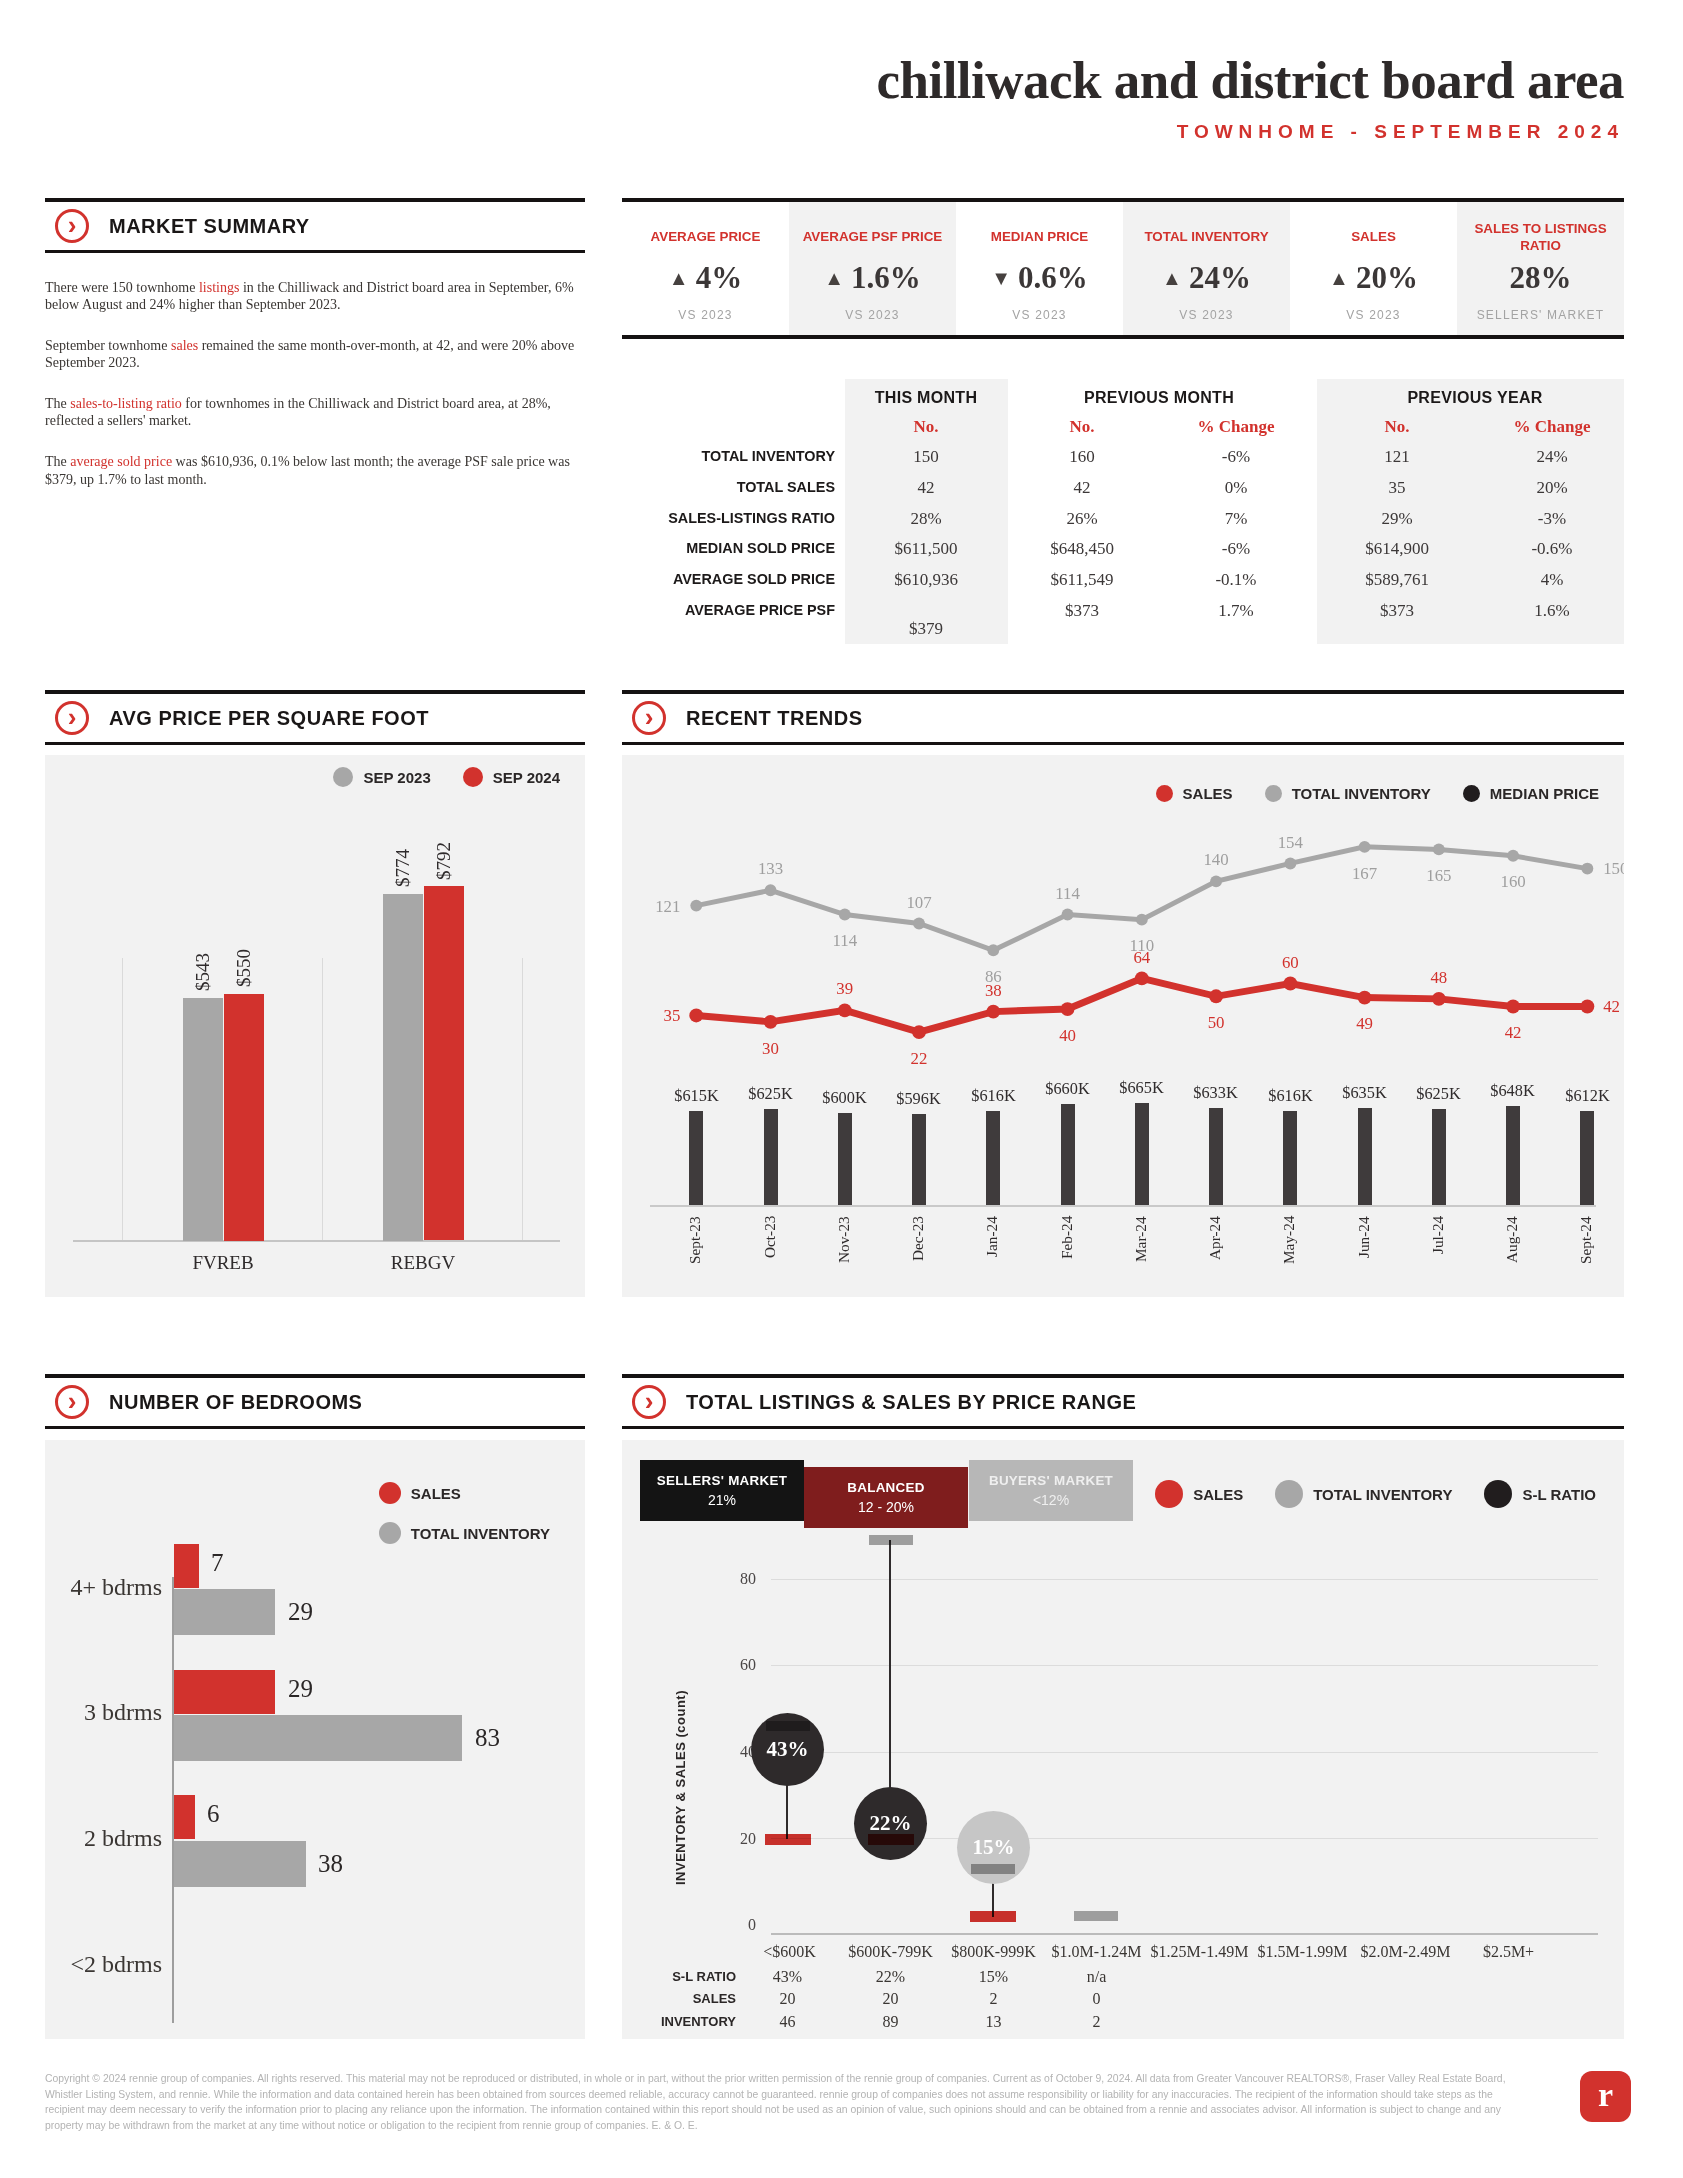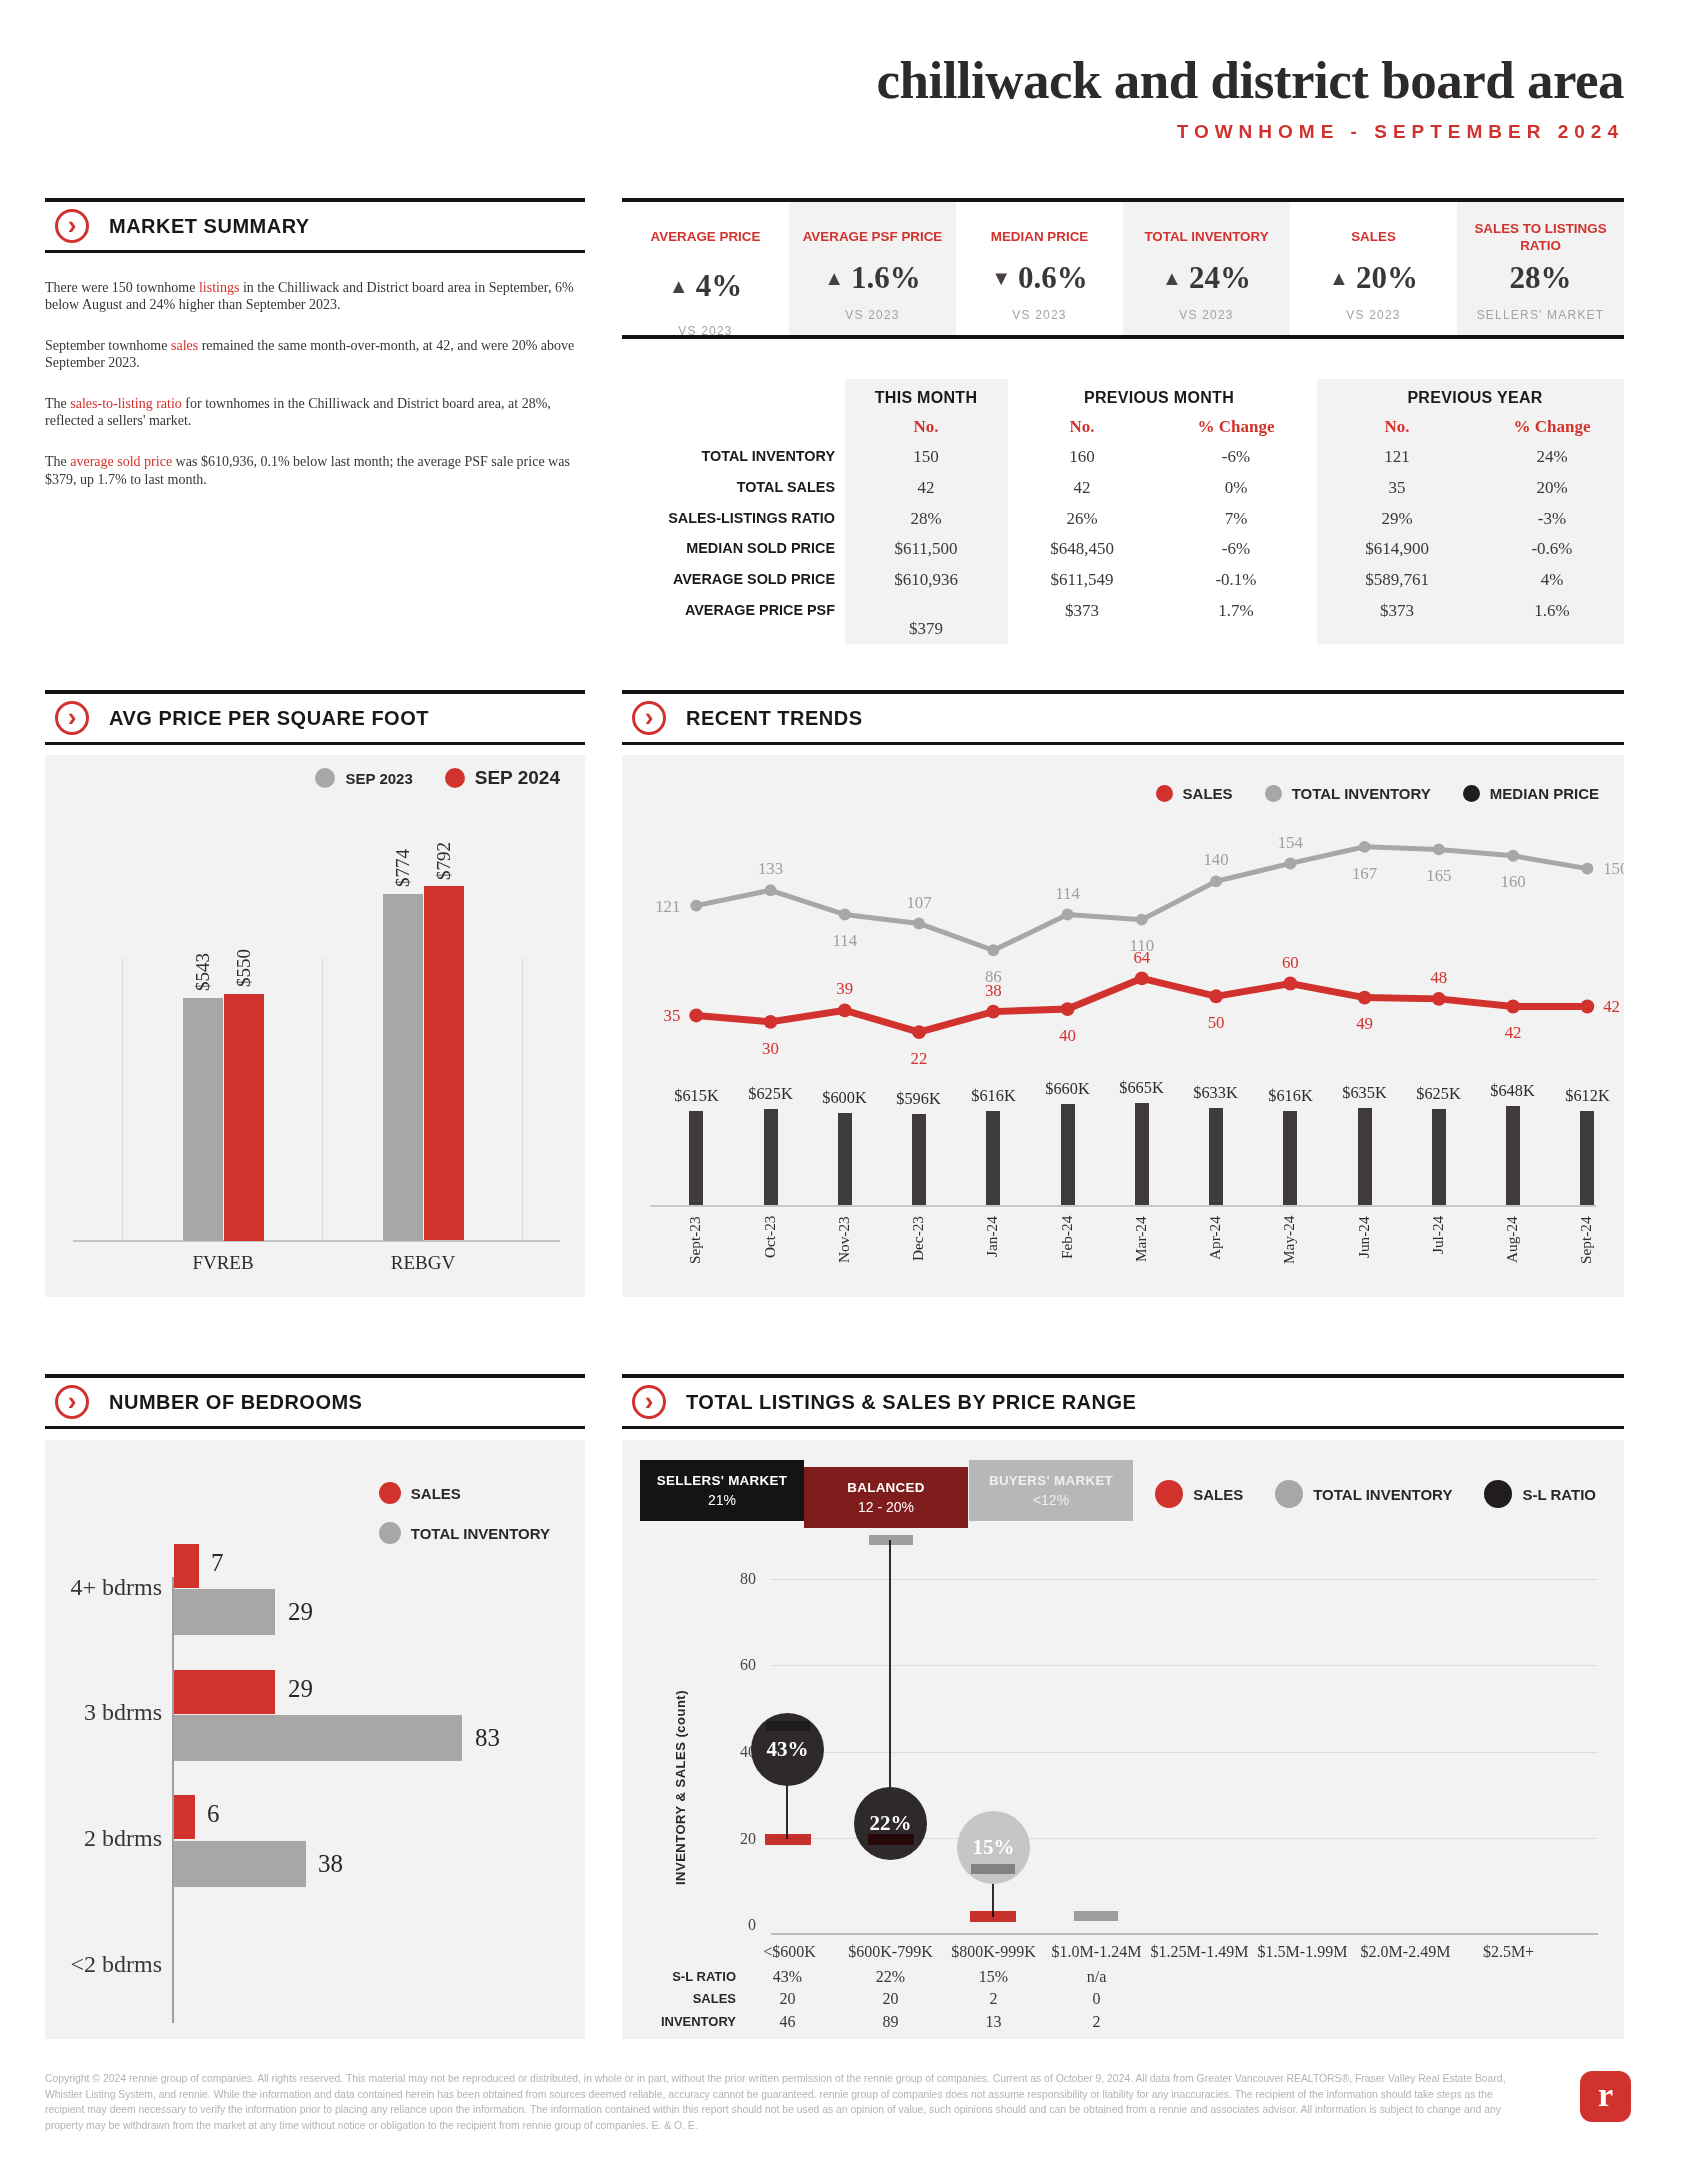--- a/index.html
+++ b/index.html
@@ -98,21 +98,21 @@
     <span class="sec-label">MARKET SUMMARY</span>
   </div>
   <div class="summary" id="summary-paras">
       <p class="summary-para"><span>There were 150 townhome </span><span class="hl">listings</span><span> in the Chilliwack and District board area in September, 6% below August and 24% higher than September 2023.</span></p>
       <p class="summary-para"><span>September townhome </span><span class="hl">sales</span><span> remained the same month-over-month, at 42, and were 20% above September 2023.</span></p>
       <p class="summary-para"><span>The </span><span class="hl">sales-to-listing ratio</span><span> for townhomes in the Chilliwack and District board area, at 28%, reflected a sellers' market.</span></p>
       <p class="summary-para"><span>The </span><span class="hl">average sold price</span><span> was $610,936, 0.1% below last month; the average PSF sale price was $379, up 1.7% to last month.</span></p>
     </div>
 
   <div class="stats-strip" id="stats-strip">
-      <div class="stat-box" style="position: relative; gap: 8px;">
+      <div class="stat-box" style="position: relative;">
         <div class="stat-label">AVERAGE PRICE</div>
         <div class="stat-value"><span class="tri">▲</span><span>4%</span></div>
         <div class="stat-foot">VS 2023</div>
       </div>
       <div class="stat-box shaded" style="position: relative;">
         <div class="stat-label">AVERAGE PSF PRICE</div>
         <div class="stat-value"><span class="tri">▲</span><span>1.6%</span></div>
         <div class="stat-foot">VS 2023</div>
       </div>
       <div class="stat-box" style="position: relative;">
@@ -191,21 +191,21 @@
     <span class="sec-label">AVG PRICE PER SQUARE FOOT</span>
   </div>
   <div class="panel" id="psf-panel" style="left:45px;top:755px;width:540px;height:542px;">
       <div class="legend" style="right: 25px; top: 12px; flex-direction: row; align-items: center; gap: 32px;">
         <div class="legend-item">
           <div class="legend-dot" style="height: 20px; width: 20px; background: rgb(167, 167, 167);"></div>
           <div class="legend-label" style="font-size: 15px;">SEP 2023</div>
         </div>
         <div class="legend-item">
           <div class="legend-dot" style="height: 20px; width: 20px; background: rgb(210, 50, 45);"></div>
-          <div class="legend-label" style="font-size: 19px;">SEP 2024</div>
+          <div class="legend-label" style="font-size: 15px;">SEP 2024</div>
         </div>
       </div>
       <div class="gridline-v" style="position: absolute; left: 77px; top: 203px; height: 282px;"></div>
       <div class="gridline-v" style="position: absolute; left: 277px; top: 203px; height: 282px;"></div>
       <div class="gridline-v" style="position: absolute; left: 477px; top: 203px; height: 282px;"></div>
       <div class="axis-h" style="position: absolute; left: 28px; top: 485px; width: 487px;"></div>
       <div class="bar" style="position: absolute; left: 138px; top: 243px; width: 40px; height: 243px; background: rgb(167, 167, 167);"></div>
       <div class="bar-label-v vtext" style="position: absolute; left: 147px; top: 159px; width: 22px; height: 77px;">$543</div>
       <div class="bar" style="position: absolute; left: 179px; top: 239px; width: 40px; height: 247px; background: rgb(210, 50, 45);"></div>
       <div class="bar-label-v vtext" style="position: absolute; left: 188px; top: 155px; width: 22px; height: 77px;">$550</div>

